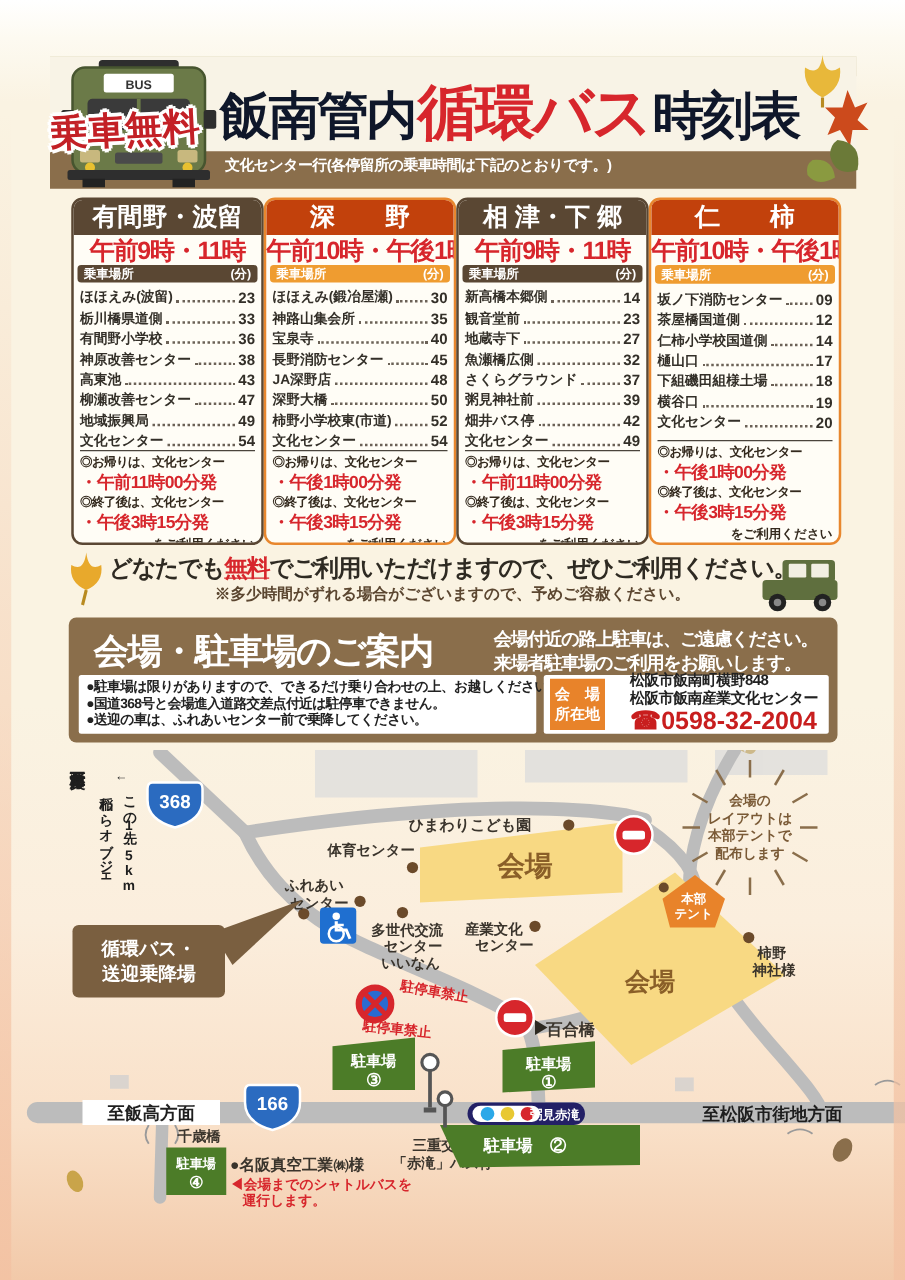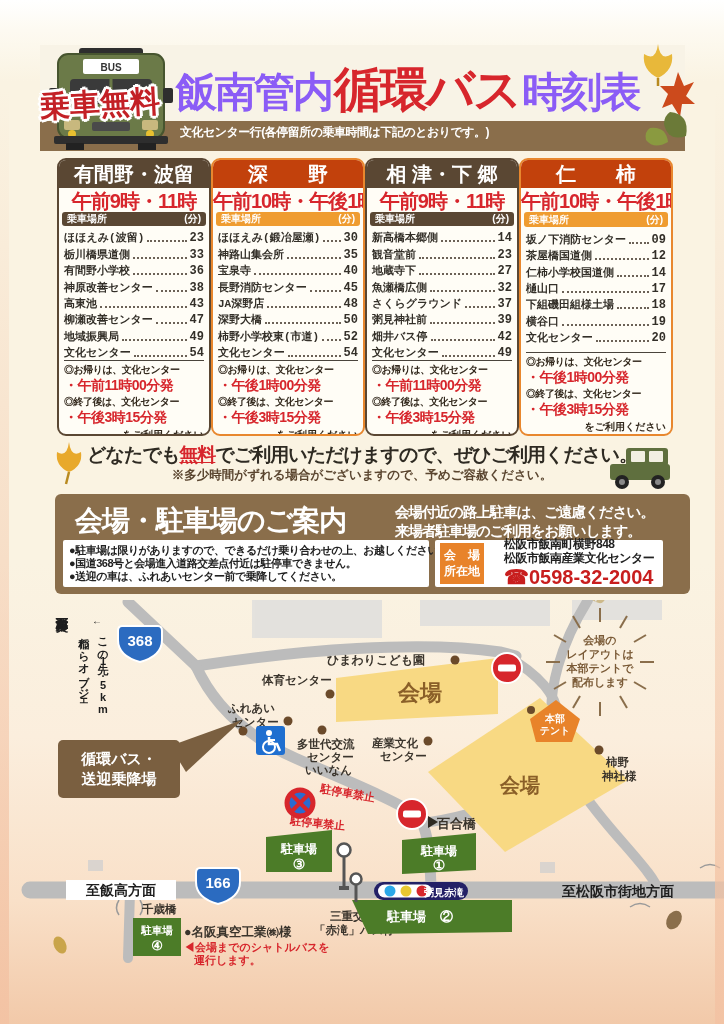--- a/index.html
+++ b/index.html
@@ -11,51 +11,51 @@
   .edge{position:absolute;top:90px;bottom:0;width:9px;background:linear-gradient(180deg,rgba(243,194,163,0),rgba(243,194,163,.85));z-index:9;}
   .edge.l{left:0}.edge.r{right:0}
   
   .top-strip{position:absolute;left:40px;top:45px;width:645px;height:16px;background:#cfc29a;}
   .title-band{position:absolute;left:40px;top:45px;width:645px;height:78px;background:#f8f3e6;}
   .sub-band{position:absolute;left:40px;top:121px;width:645px;height:30px;background:#8a6e4b;}
   .bus{position:absolute;left:48px;top:48px;z-index:3;}
   .free-badge{position:absolute;left:40px;top:84px;z-index:4;font-size:30px;font-weight:bold;color:#c32026;transform:rotate(-3deg);letter-spacing:0px;
     text-shadow:-2px -2px 0 #fff,2px -2px 0 #fff,-2px 2px 0 #fff,2px 2px 0 #fff,0 -3px 0 #fff,0 3px 0 #fff,-3px 0 0 #fff,3px 0 0 #fff;}
   .main-title{position:absolute;left:176px;top:58px;width:470px;display:flex;align-items:baseline;z-index:3;letter-spacing:-2px;white-space:nowrap;}
-  .main-title .b{font-size:41px;font-weight:bold;color:#8b5cf6;}
+  .main-title .b{font-size:41px;font-weight:bold;color:#0f172a;}
   .main-title .r{font-size:48px;font-weight:bold;color:#d7262c;margin:0 2px;}
   .sub-title{position:absolute;left:180px;top:124px;width:460px;text-align:left;color:#fff;font-size:12px;font-weight:bold;z-index:3;letter-spacing:-.5px;white-space:nowrap;}
   .leaves{position:absolute;left:620px;top:42px;z-index:4;}
   
   .col{position:absolute;top:158px;width:150px;height:274px;background:#fffdf6;border-radius:9px;display:flex;flex-direction:column;overflow:hidden;}
   .col.brown{border:2px solid #5a4733;}
   .col.orange{border:2px solid #e8872e;}
   .col-h{height:28px;line-height:28px;text-align:center;color:#fff;font-size:20px;font-weight:bold;letter-spacing:0;}
   .brown .col-h{background:#5a4733;}
   .orange .col-h{background:#c2410c;}
   .col-time{height:24px;line-height:26px;text-align:center;color:#d7262c;font-size:20px;font-weight:bold;letter-spacing:-1px;white-space:nowrap;}
   .thead{height:17px;display:flex;justify-content:space-between;align-items:center;padding:0 5px;color:#fff;font-size:10px;font-weight:bold;margin:0 3px;border-radius:3px;}
   .brown .thead{background:#5a4733;}
   .orange .thead{background:#ef9c30;}
   .rows{height:134px;padding:3px 5px 0 5px;display:flex;flex-direction:column;}
-  .row{display:flex;align-items:flex-end;height:16.4px;font-size:11px;font-weight:bold;color:#332f28;white-space:nowrap;font-family:Liberation Mono, monospace;}
+  .row{display:flex;align-items:flex-end;height:16.4px;font-size:11px;font-weight:bold;color:#332f28;white-space:nowrap;}
   .row .dots{flex:1;border-bottom:2px dotted #6b6156;margin:0 3px 3px 3px;min-width:6px;}
   .row .mn{font-size:12px;}
   .cfoot{border-top:1.5px solid #4a443c;margin:0 5px;padding-top:2px;font-weight:bold;}
   .cfoot .note{font-size:10px;color:#33291d;letter-spacing:-.5px;white-space:nowrap;}
   .cfoot .time{font-size:14px;color:#d7262c;letter-spacing:-.5px;white-space:nowrap;}
   .cfoot .tail{font-size:10px;color:#33291d;text-align:right;margin-top:1px;}
   
   .notice1{position:absolute;left:60px;top:442px;width:604px;text-align:center;font-size:19px;font-weight:bold;color:#2e2a22;white-space:nowrap;letter-spacing:-1px;z-index:2;}
   .notice1 .free{color:#d7262c;text-decoration:underline;}
   .notice2{position:absolute;left:60px;top:467px;width:604px;text-align:center;font-size:12.5px;font-weight:bold;color:#5b4630;z-index:2;}
   .ginkgo-l{position:absolute;left:52px;top:440px;z-index:1;}
   .jeep{position:absolute;left:608px;top:446px;z-index:2;}
   
-  .venue{position:absolute;left:55px;top:494px;width:615px;height:100px;background:#8a6e4b;border-radius:6px;z-index:2;padding-left:20px;}
+  .venue{position:absolute;left:55px;top:494px;width:615px;height:100px;background:#8a6e4b;border-radius:6px;z-index:2;}
   .venue-title{position:absolute;left:20px;top:8px;color:#fff;font-size:28px;font-weight:bold;letter-spacing:-1px;white-space:nowrap;}
   .venue-note{position:absolute;left:340px;top:9px;color:#fff;font-size:14.5px;font-weight:bold;line-height:1.3;letter-spacing:-1px;white-space:nowrap;}
   .vbox{position:absolute;background:#fff;border-radius:2px;}
   .vbox.left{left:8px;top:46px;width:366px;height:47px;padding:4px 6px;box-sizing:border-box;}
   .vbox.left div{font-size:11px;font-weight:bold;color:#222;line-height:1.18;letter-spacing:-.5px;white-space:nowrap;}
   .vbox.right{left:380px;top:46px;width:228px;height:47px;display:flex;align-items:center;padding:3px 5px;box-sizing:border-box;}
   .loc-badge{background:#e8832a;color:#fff;font-weight:bold;font-size:12px;text-align:center;line-height:1.3;padding:5px 4px;margin-right:20px;white-space:nowrap;}
   .addr{font-size:12px;font-weight:bold;color:#222;line-height:1.15;letter-spacing:-.5px;white-space:nowrap;}
   .addr .phone{font-size:20px;color:#c81e1e;letter-spacing:0;}
   

